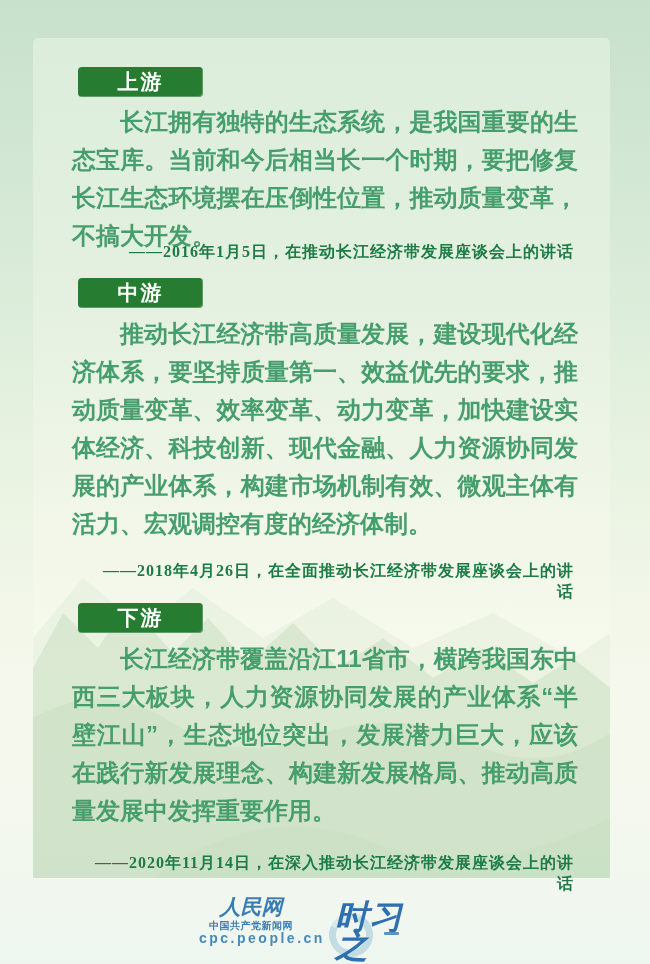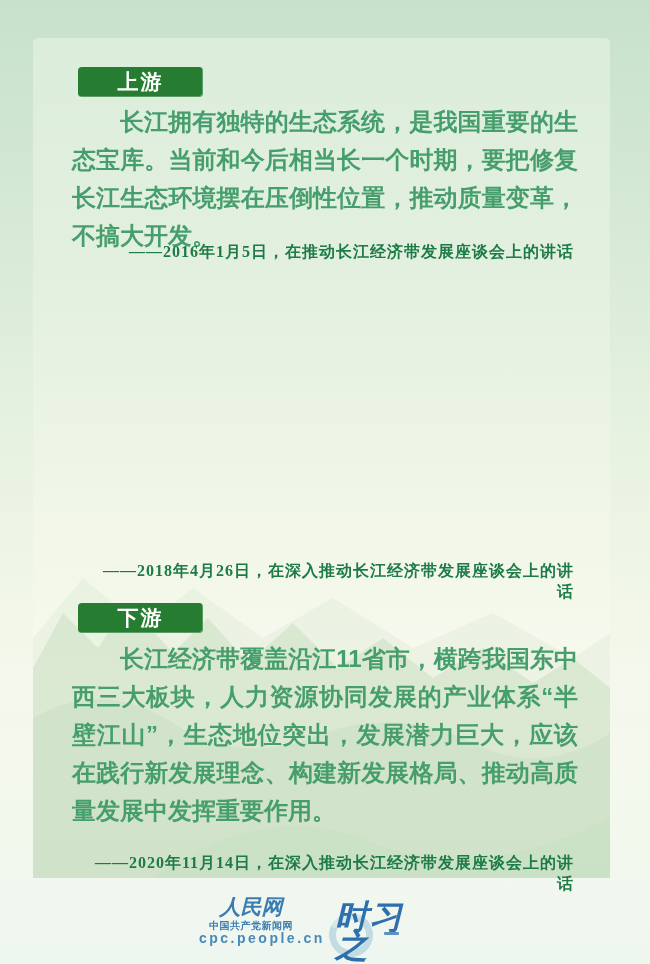--- a/index.html
+++ b/index.html
@@ -63,21 +63,25 @@
     <path fill="#bcd8b6" opacity="0.28" d="M0,200 Q70,160 140,205 T290,215 Q370,190 440,225 T577,215 V360 H0 Z"></path>
     <path fill="#c4ddbd" opacity="0.35" d="M120,360 Q230,280 340,325 Q450,365 577,300 V360 Z"></path>
   </svg>
 
   <div class="badge b1">
     <span>上游</span>
   </div>
   <p class="para p1">长江拥有独特的生态系统，是我国重要的生态宝库。当前和今后相当长一个时期，要把修复长江生态环境摆在压倒性位置，推动质量变革，不搞大开发。</p>
   <p class="attr a1">——2016年1月5日，在推动长江经济带发展座谈会上的讲话</p>
 
-  <p class="attr a2">——2018年4月26日，在深入推动长江经济带发展座谈会上的讲话</p>
+  <div class="badge b2">
+    <span>中游</span>
+  </div>
+  <p class="para p2">推动长江经济带高质量发展，建设现代化经济体系，要坚持质量第一、效益优先的要求，推动质量变革、效率变革、动力变革，加快建设实体经济、科技创新、现代金融、人力资源协同发展的产业体系，构建市场机制有效、微观主体有活力、宏观调控有度的经济体制。</p>
+  <p class="attr a2">——2018年4月26日，在全面推动长江经济带发展座谈会上的讲话</p>
 
   <div class="badge b3">
     <span>下游</span>
   </div>
   <p class="para p3">长江经济带覆盖沿江11省市，横跨我国东中西三大板块，人力资源协同发展的产业体系“半壁江山”，生态地位突出，发展潜力巨大，应该在践行新发展理念、构建新发展格局、推动高质量发展中发挥重要作用。</p>
   <p class="attr a3">——2020年11月14日，在深入推动长江经济带发展座谈会上的讲话</p>
 
 </div>
 
 <div class="footer">

